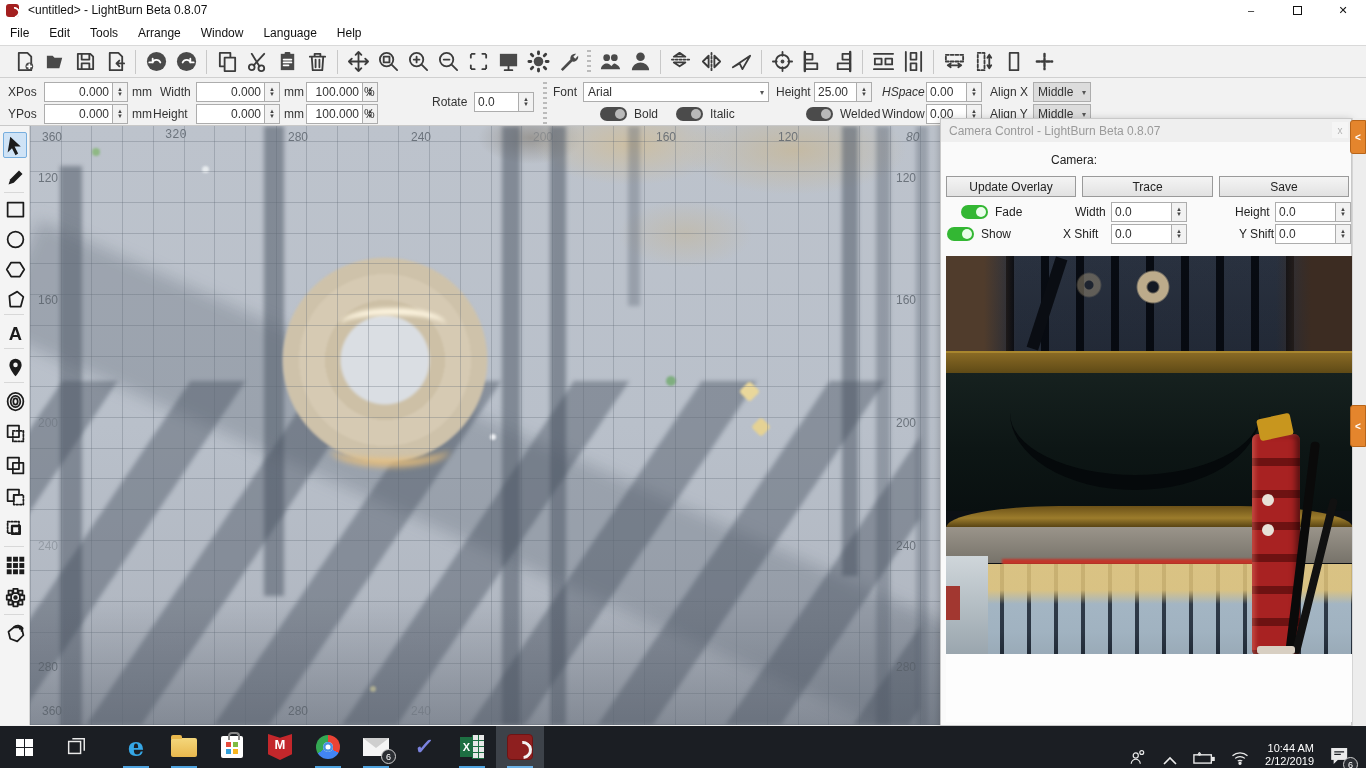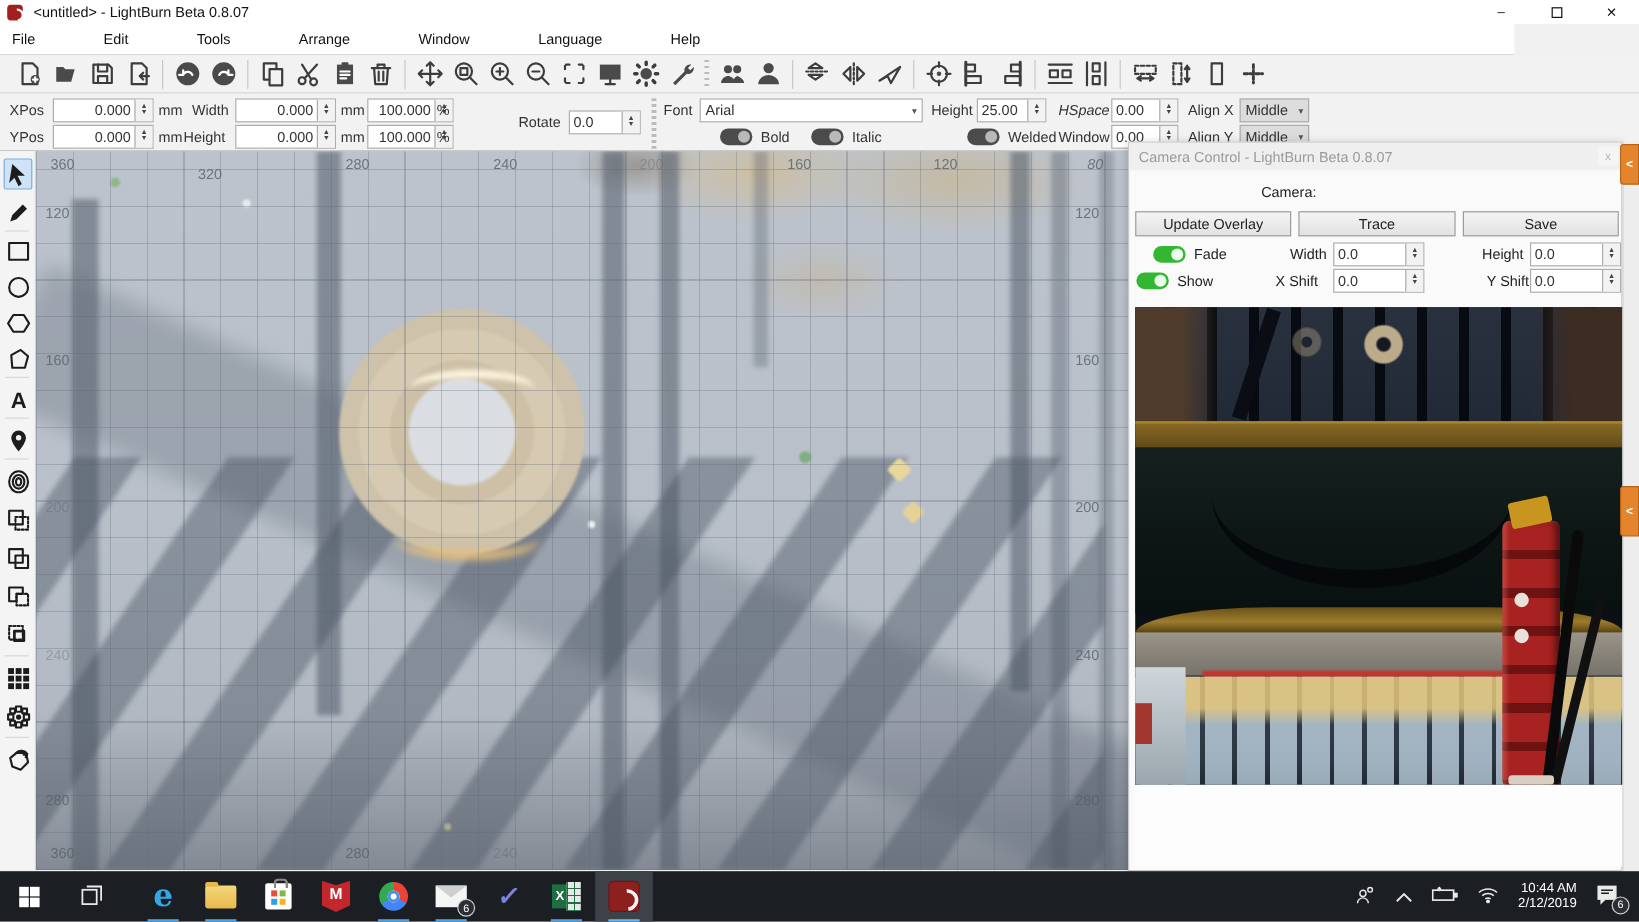--- a/index.html
+++ b/index.html
@@ -9,21 +9,21 @@
   
   #titlebar { position:absolute; left:0; top:0; width:1366px; height:20px; background:#ffffff; display:flex; align-items:center; }
   #app-icon { width:13px; height:13px; margin-left:6px; border-radius:3px; background:#a31f1f; position:relative; }
   #app-icon::after { content:""; position:absolute; left:3px; top:3px; width:7px; height:7px; border-radius:50%; border:2px solid #fff; border-left-color:transparent; border-bottom-color:transparent; transform:rotate(40deg); }
   #title-text { margin-left:9px; font-size:12px; color:#111; }
   #win-controls { position:absolute; right:0; top:0; height:20px; display:flex; }
   .win-btn { width:46px; height:20px; display:flex; align-items:center; justify-content:center; font-size:11px; color:#111; }
   .win-btn .sq { width:9px; height:9px; border:1px solid #111; display:block; }
 
   
-  #menubar { position:absolute; left:0; top:20px; width:1262px; height:26px; background:#ffffff; border-bottom:1px solid #d9d9d9; display:flex; align-items:flex-start;gap:37px; }
+  #menubar { position:absolute; left:0; top:20px; width:1366px; height:26px; background:#ffffff; border-bottom:1px solid #d9d9d9; display:flex; align-items:flex-start; }
   .menu-item { padding:0 10px; font-size:12px; color:#111; height:100%; display:flex; align-items:center; }
 
   
   #toolbar1 { position:absolute; left:0; top:46px; width:1366px; height:32px; background:#f2f2f2; border-bottom:1px solid #d0d0d0; display:flex; align-items:center; padding-left:10px; }
   .tb-icon { width:30px; height:28px; display:flex; align-items:center; justify-content:center; flex:0 0 auto; }
   .tb-icon svg { width:23px; height:23px; stroke:#3c3c3c; fill:none; stroke-width:1.9; stroke-linecap:round; stroke-linejoin:round; }
   .tb-icon svg .f { fill:#4a4a4a; stroke:none; }
   .tb-sep { width:1px; height:24px; background:#c8c8c8; margin:0 5px; flex:0 0 auto; }
   .tb-dots { width:4px; height:24px; margin:0 4px; background:repeating-linear-gradient(180deg,#bbb 0 2px,transparent 2px 5px); flex:0 0 auto; }
 
@@ -97,21 +97,21 @@
   .orange-tab { position:absolute; left:1350px; width:16px; background:#e4852d; border:1px solid #b8651a; border-radius:3px 0 0 3px; color:#fff; font-size:10px; font-weight:bold; display:flex; align-items:center; justify-content:center; }
 
   
   #taskbar { position:absolute; left:0; top:726px; width:1366px; height:42px; background:#1b1e23; display:flex; align-items:center; }
   .tk { width:48px; height:42px; display:flex; align-items:center; justify-content:center; position:relative; flex:0 0 auto; }
   .tk.active { background:#3d4249; }
   .tk .under { position:absolute; bottom:0; left:11px; width:26px; height:2px; background:#4fa3df; }
   #start-grid { display:grid; grid-template-columns:8px 8px; grid-gap:1px; }
   #start-grid span { width:8px; height:8px; background:#fff; }
   .badge { position:absolute; right:4px; bottom:4px; min-width:15px; height:15px; border-radius:50%; background:#2b2e33; border:1px solid #cfcfcf; color:#fff; font-size:9px; display:flex; align-items:center; justify-content:center; }
-  #tray { margin-left:auto; display:flex; align-items:center; height:42px; }
+  #tray { margin-left:auto; display:flex; align-items:flex-end; height:42px; }
   .tray-ic { color:#eaeaea; font-size:13px; margin:0 8px; position:relative; }
   #clock { text-align:right; color:#fff; font-size:11px; line-height:13px; margin:0 8px; }
   
   .edge-e { color:#35a7e6; font-size:26px; font-weight:bold; font-family:"DejaVu Serif", serif; }
   .folder { width:26px; height:19px; background:linear-gradient(#f4d77c,#e9b84d); border-radius:2px; position:relative; }
   .folder::before { content:""; position:absolute; left:0; top:-3px; width:11px; height:4px; background:#e9b84d; border-radius:2px 2px 0 0; }
   .store { width:22px; height:22px; background:#fff; border-radius:2px; position:relative; }
   .store::before { content:""; position:absolute; left:5px; top:6px; width:5px; height:5px; background:#e64b3c; box-shadow:7px 0 0 #7fbb42, 0 7px 0 #32a0da, 7px 7px 0 #f8b620; }
   .store::after { content:""; position:absolute; left:7px; top:-4px; width:8px; height:6px; border:2px solid #888; border-bottom:none; border-radius:4px 4px 0 0; }
   .mcafee { width:24px; height:26px; background:#c3272b; clip-path:polygon(0 0,50% 14%,100% 0,100% 78%,50% 100%,0 78%); position:relative; }
@@ -592,21 +592,21 @@
     <div class="speck" style="left:636px; top:250px; width:10px; height:10px; background:#7fae7f;"></div>
     <div class="speck" style="left:712px; top:258px; width:15px; height:15px; background:#e9d79b; border-radius:3px; transform:rotate(45deg);"></div>
     <div class="speck" style="left:724px; top:294px; width:14px; height:14px; background:#e5d294; border-radius:3px; transform:rotate(45deg);"></div>
     <div class="speck" style="left:460px; top:308px; width:6px; height:6px; background:#eceff2;"></div>
 
     <div class="speck" style="left:340px; top:560px; width:6px; height:6px; background:#d8d4a8;"></div>
     <div id="bottom-shade"></div>
     <div id="grid"></div>
 
     <div class="rlabel" style="left:12px;  top:4px;">360</div>
-    <div class="rlabel" style="left:135px; top:12px;">320</div>
+    <div class="rlabel" style="left:135px; top:2px;font-family:Liberation Mono, monospace;">320</div>
     <div class="rlabel" style="left:258px; top:4px;">280</div>
     <div class="rlabel" style="left:381px; top:4px;">240</div>
     <div class="rlabel faint" style="left:503px; top:4px;">200</div>
     <div class="rlabel" style="left:626px; top:4px;">160</div>
     <div class="rlabel" style="left:748px; top:4px;">120</div>
     <div class="rlabel" style="left:876px; top:4px;font-style:italic;">80</div>
     <div class="rlabel" style="left:8px; top:45px;">120</div>
     <div class="rlabel" style="left:8px; top:167px;">160</div>
     <div class="rlabel faint" style="left:8px; top:290px;">200</div>
     <div class="rlabel faint" style="left:8px; top:413px;">240</div>

